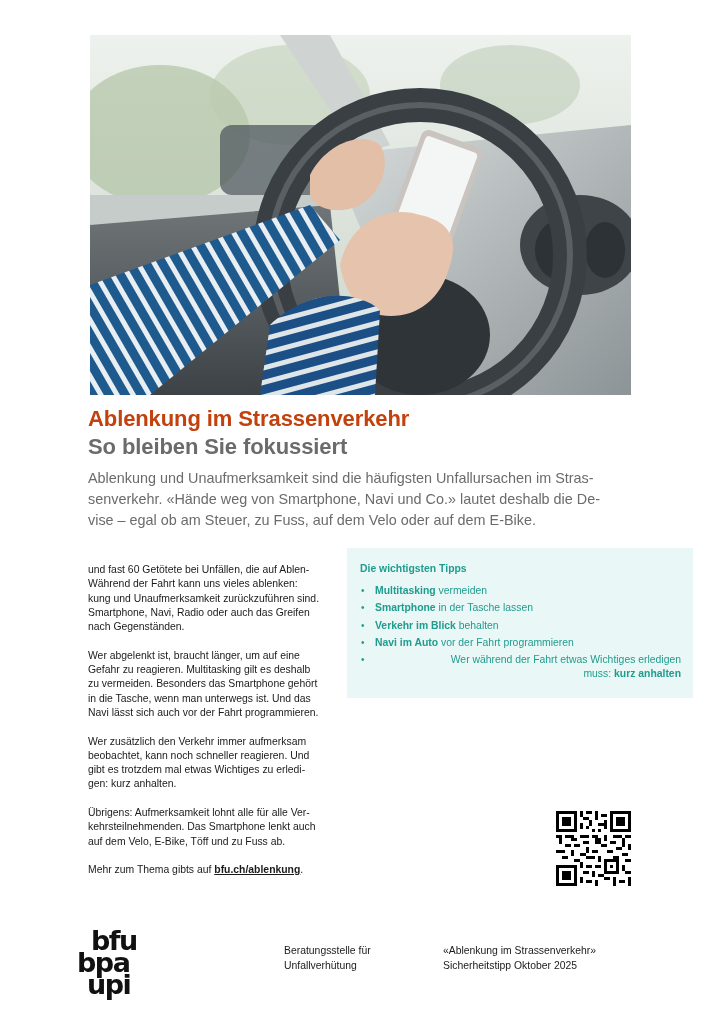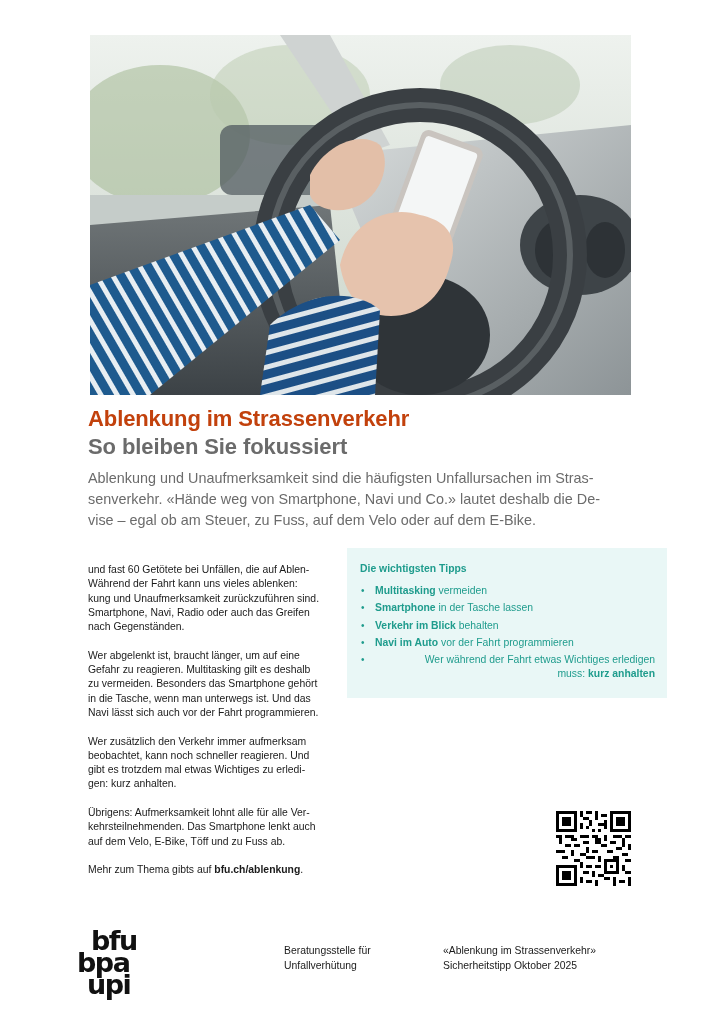--- a/index.html
+++ b/index.html
@@ -10,23 +10,23 @@
   .photo svg { display: block; width: 100%; height: 100%; }
 
   .title { position: absolute; left: 88px; top: 405px; font-size: 22px; font-weight: 700; color: #c2410c; letter-spacing: -0.1px; line-height: 27px; }
   .subtitle { position: absolute; left: 88px; top: 433px; font-size: 22px; color: #6b6b6b; letter-spacing: -0.1px; line-height: 27px; }
   .lead { position: absolute; left: 88px; top: 468px; width: 552px; font-size: 14.4px; color: #6b6b6b; line-height: 21px; }
   .lead span { display: block; white-space: nowrap; }
 
   .body-col { position: absolute; left: 88px; top: 563px; width: 262px; font-size: 10.4px; line-height: 14.3px; color: #1a1a1a; }
   .body-col p { margin-bottom: 14.3px; }
   .body-col p span.line { display: block; white-space: nowrap; }
-  .body-col a { color: #1a1a1a; font-weight: bold; }
-
-  .tips { position: absolute; left: 347px; top: 548px; width: 320px; height: 150px; background: #e9f7f6; padding: 14px 12px 0 13px; color: #1f9c8d; }
+  .body-col a { color: #1a1a1a; font-weight: bold; text-decoration: underline; }
+
+  .tips { position: absolute; left: 347px; top: 548px; width: 346px; height: 150px; background: #e9f7f6; padding: 14px 12px 0 13px; color: #1f9c8d; }
   .tips h3 { font-size: 10.4px; font-weight: bold; margin-bottom: 8px; line-height: 14px; }
   .tips ul { list-style: none; }
   .tips li { position: relative; padding-left: 15px; font-size: 10.4px; line-height: 14px; margin-bottom: 3.3px; }
   .tips li .bullet { position: absolute; left: 1px; top: 0; font-size: 10px; }
   .tips li b { font-weight: bold; }
   .tips li span.line { display: block; white-space: nowrap; text-align: right; }
 
   .qr { position: absolute; left: 556px; top: 811px; width: 75px; height: 75px; }
 
   .logo { position: absolute; left: 77px; top: 928px; width: 80px; height: 76px; }

